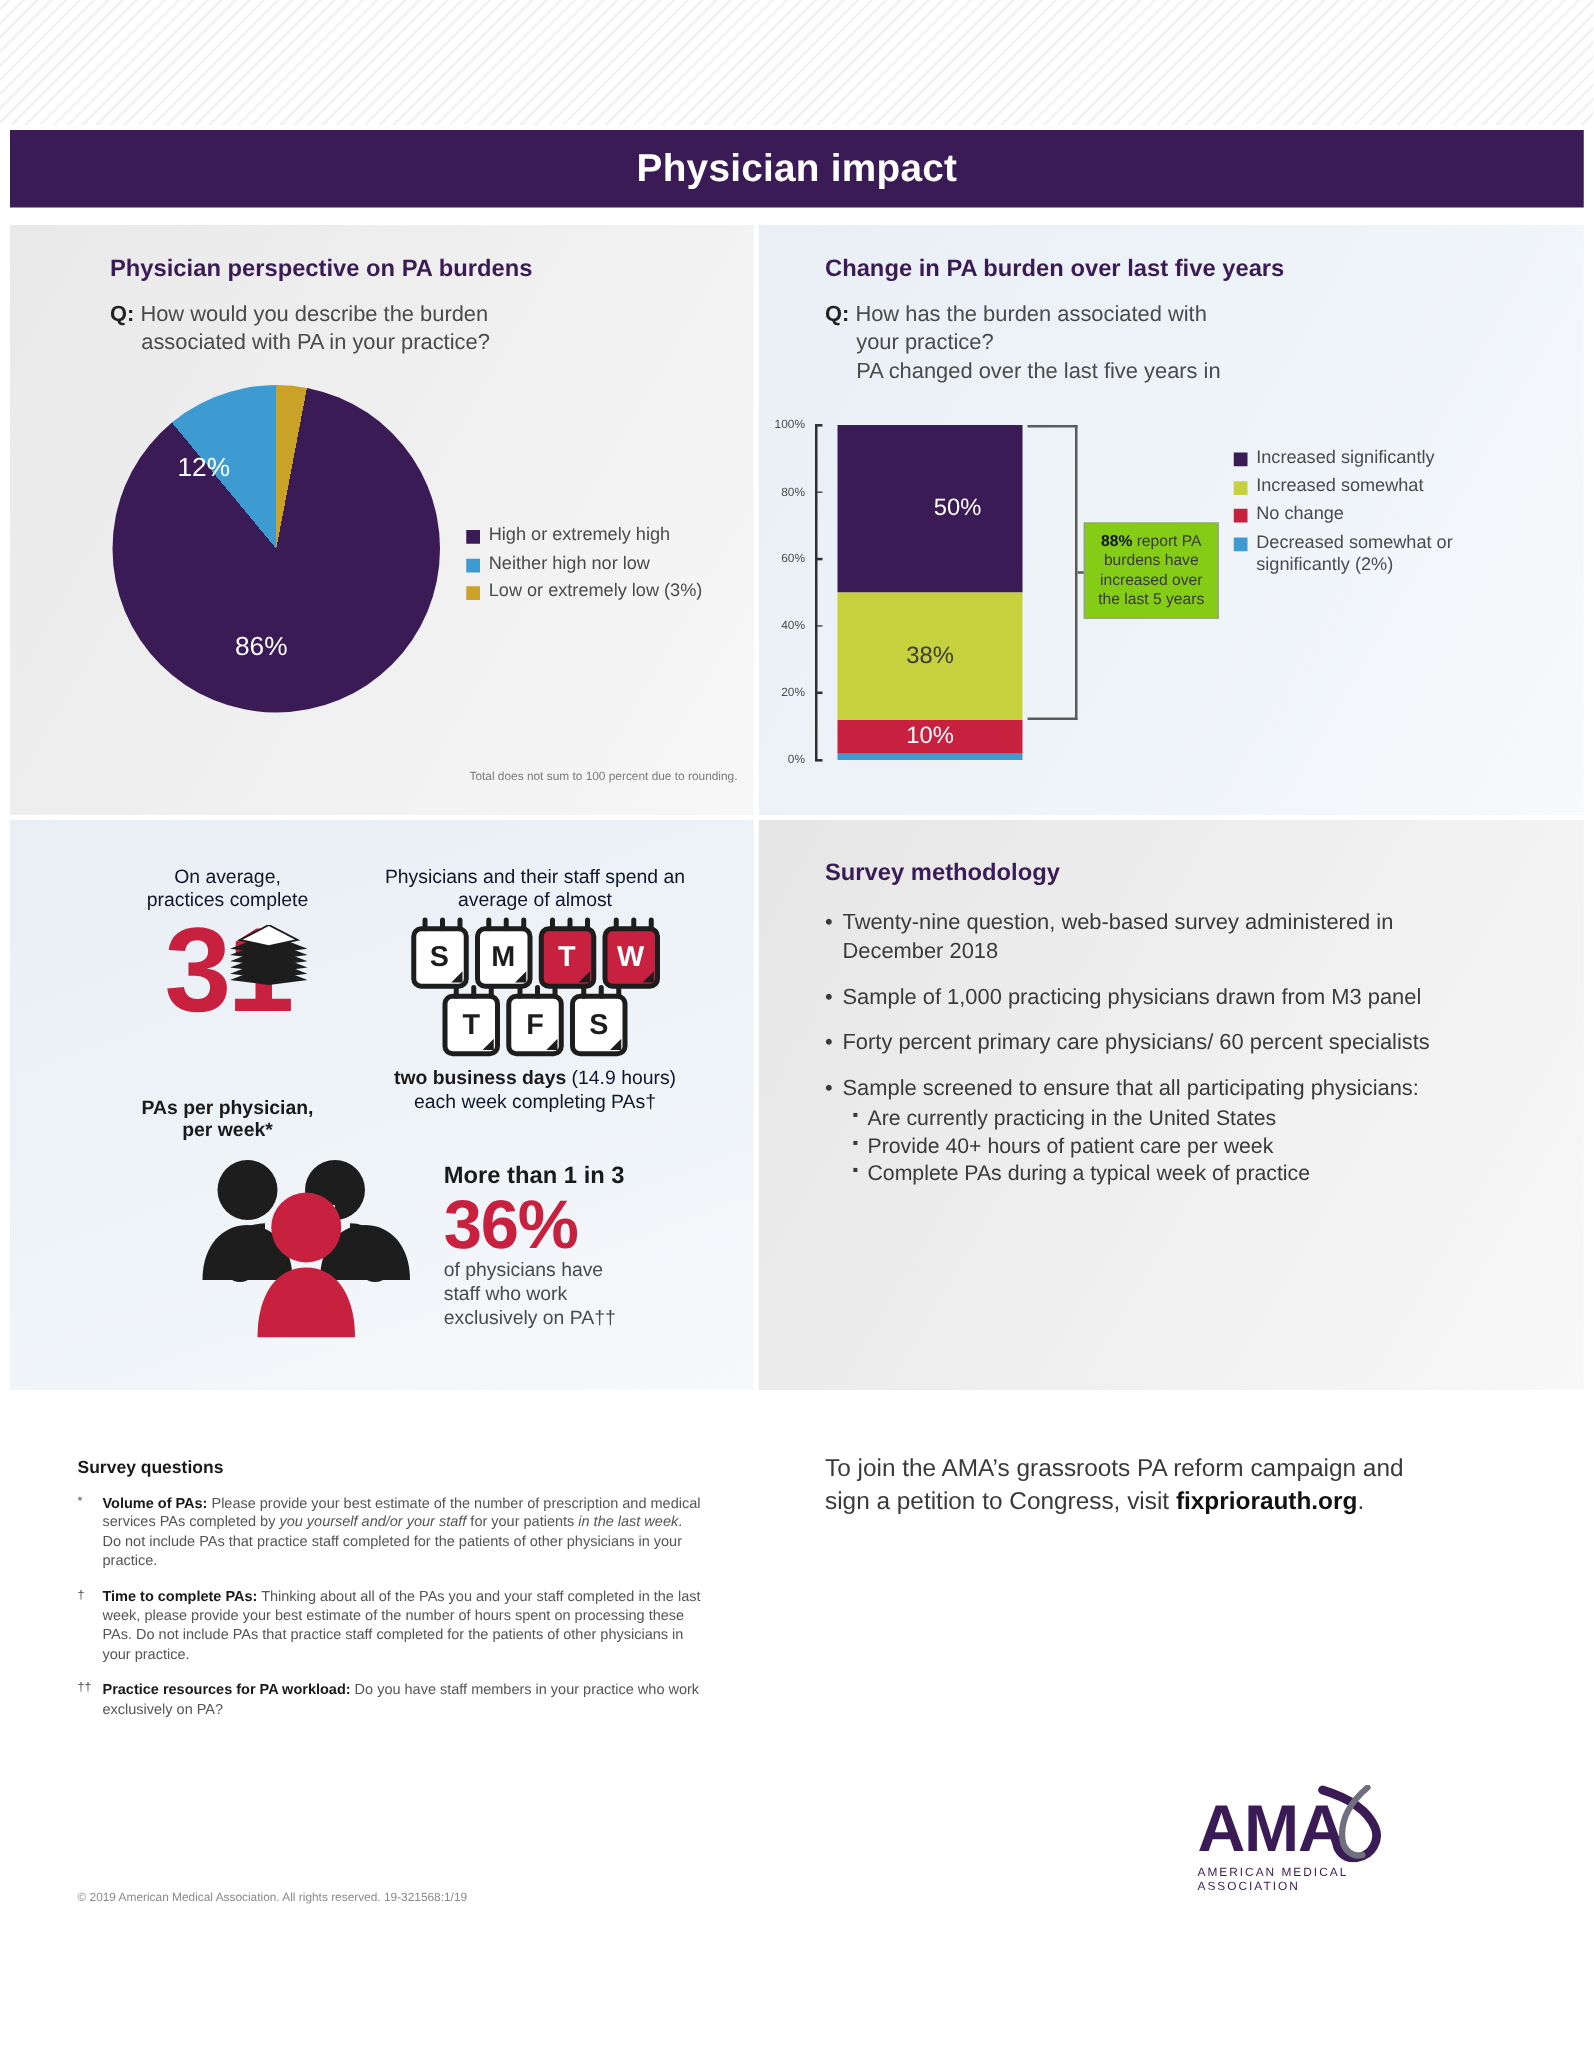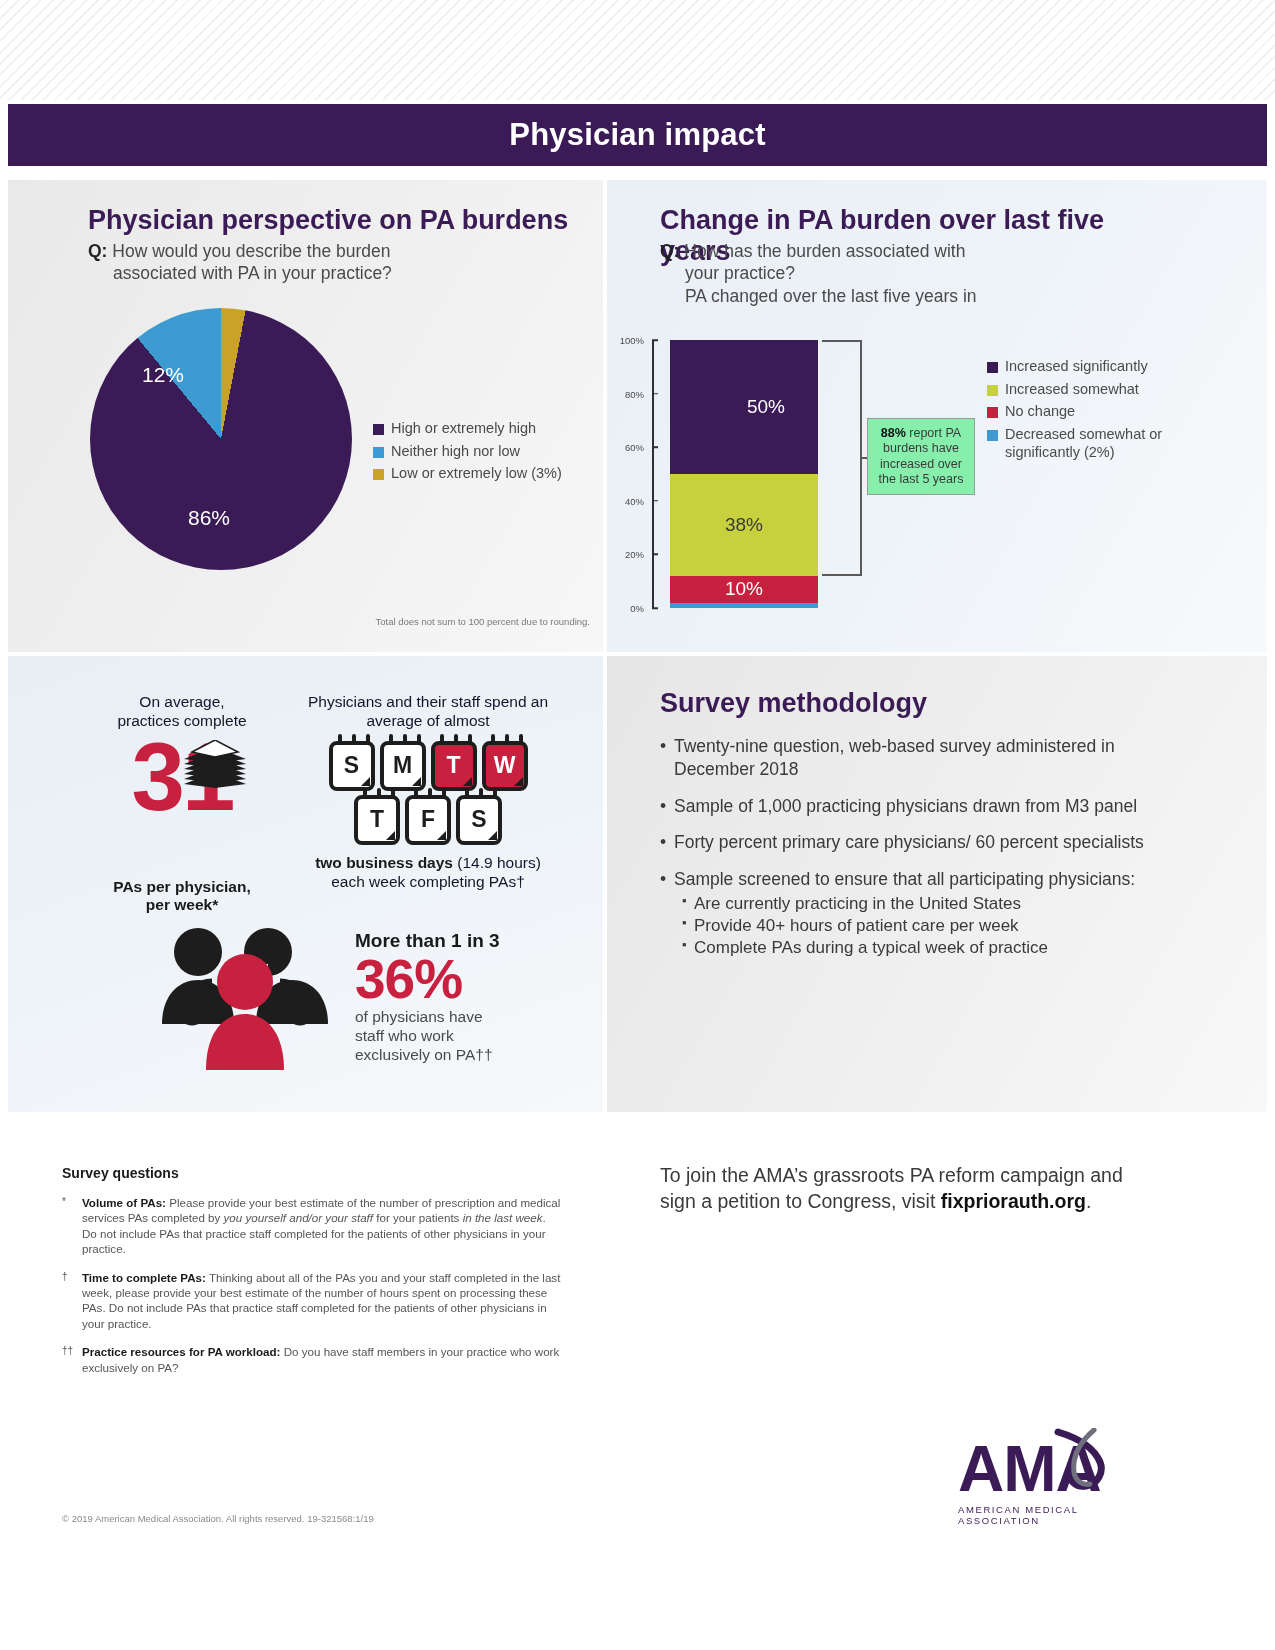--- a/index.html
+++ b/index.html
@@ -26,21 +26,21 @@
   .panel { position: absolute; }
   #panel-tl { left: 8px;   top: 180px; width: 595px;  height: 472px;
               background: linear-gradient(120deg,#e9e9e9 0%,#efefef 45%,#f7f7f7 100%); }
   #panel-tr { left: 607px; top: 180px; width: 660px;  height: 472px;
               background: linear-gradient(120deg,#e9eff5 0%,#eef3f8 50%,#f7fafc 100%); }
   #panel-bl { left: 8px;   top: 656px; width: 595px;  height: 456px;
               background: linear-gradient(160deg,#e8eef4 0%,#eef3f8 50%,#f6f9fb 100%); }
   #panel-br { left: 607px; top: 656px; width: 660px;  height: 456px;
               background: linear-gradient(120deg,#e6e6e6 0%,#eeeeee 45%,#f8f8f8 100%); }
 
-  h2.section-title { color: #3b1b55; font-size: 27px; font-weight: bold; }
+  h2.section-title { color: #3b1b55; font-size: 19px; font-weight: bold; }
   .qline { color: #4a4a4a; font-size: 17.5px; line-height: 1.28; }
   .qline b { color: #222; font-weight: bold; }
   .q-indent { padding-left: 25px; }
 
   
   .pie-wrap { position: absolute; left: 90px; top: 308px; width: 262px; height: 262px; }
   .pie {
     width: 262px; height: 262px; border-radius: 50%;
     background: conic-gradient(
       #c9a227 0deg 10.8deg,
@@ -68,21 +68,21 @@
             transform: translateY(-50%); }
   .yaxis-line { position: absolute; left: 40px; top: 0; width: 2px; height: 268px; background: #2f2f2f; }
   .ytick { position: absolute; left: 40px; width: 6px; height: 1.5px; background: #2f2f2f;
            transform: translateY(-50%); }
   .bar-stack { position: absolute; left: 58px; top: 0; width: 148px; height: 268px; }
   .bar-seg { position: relative; display: flex; align-items: center; justify-content: center;
              font-size: 19px; }
 
   .callout {
     position: absolute; left: 255px; top: 78px; width: 108px;
-    background: #86efac; border: 1px solid #9a9a9a;
+    background: #84cc16; border: 1px solid #9a9a9a;
     color: #3a3a3a; font-size: 12.5px; line-height: 1.22;
     text-align: center; padding: 7px 4px;
   }
   .callout b { color: #111; }
   .bracket {
     position: absolute; left: 210px; top: 0px; width: 40px; height: 236px;
     border: 2px solid #5a5a5a; border-left: none; border-radius: 0;
   }
   .bracket-stem { position: absolute; left: 250px; top: 117px; width: 8px; height: 2px; background: #5a5a5a; }
   #bar-legend { position: absolute; left: 375px; top: 18px; width: 205px; }
@@ -134,21 +134,21 @@
   .fn-body { color: #555; font-size: 11.6px; line-height: 1.33; }
   .fn-body b { color: #1a1a1a; font-weight: bold; margin-top: 24px; }
   .fn-body i { font-style: italic; }
 
   
   #advocacy { position: absolute; left: 660px; top: 1162px; width: 500px; }
   .adv-p { color: #3a3a3a; font-size: 19.5px; line-height: 1.34; margin-bottom: 28px; }
   .adv-p b { color: #111; font-weight: bold; }
 
   #ama-logo { position: absolute; left: 958px; top: 1437px; width: 200px; text-align: left; }
-  #ama-mark { color: #3b1b55; font-size: 64px; font-weight: bold; letter-spacing: -1px;
+  #ama-mark { color: #3b1b55; font-size: 53px; font-weight: bold; letter-spacing: -1px;
               line-height: 1; display: inline-block; }
   #ama-sub { color: #3b1b55; font-size: 9.5px; letter-spacing: 1.6px; margin-top: 3px; }
   #copyright { position: absolute; left: 62px; top: 1513px; color: #8a8a8a; font-size: 9.5px; }
 </style>
 </head>
 <body>
 
 <div class="hatch"></div>
 
 <div class="titlebar">

